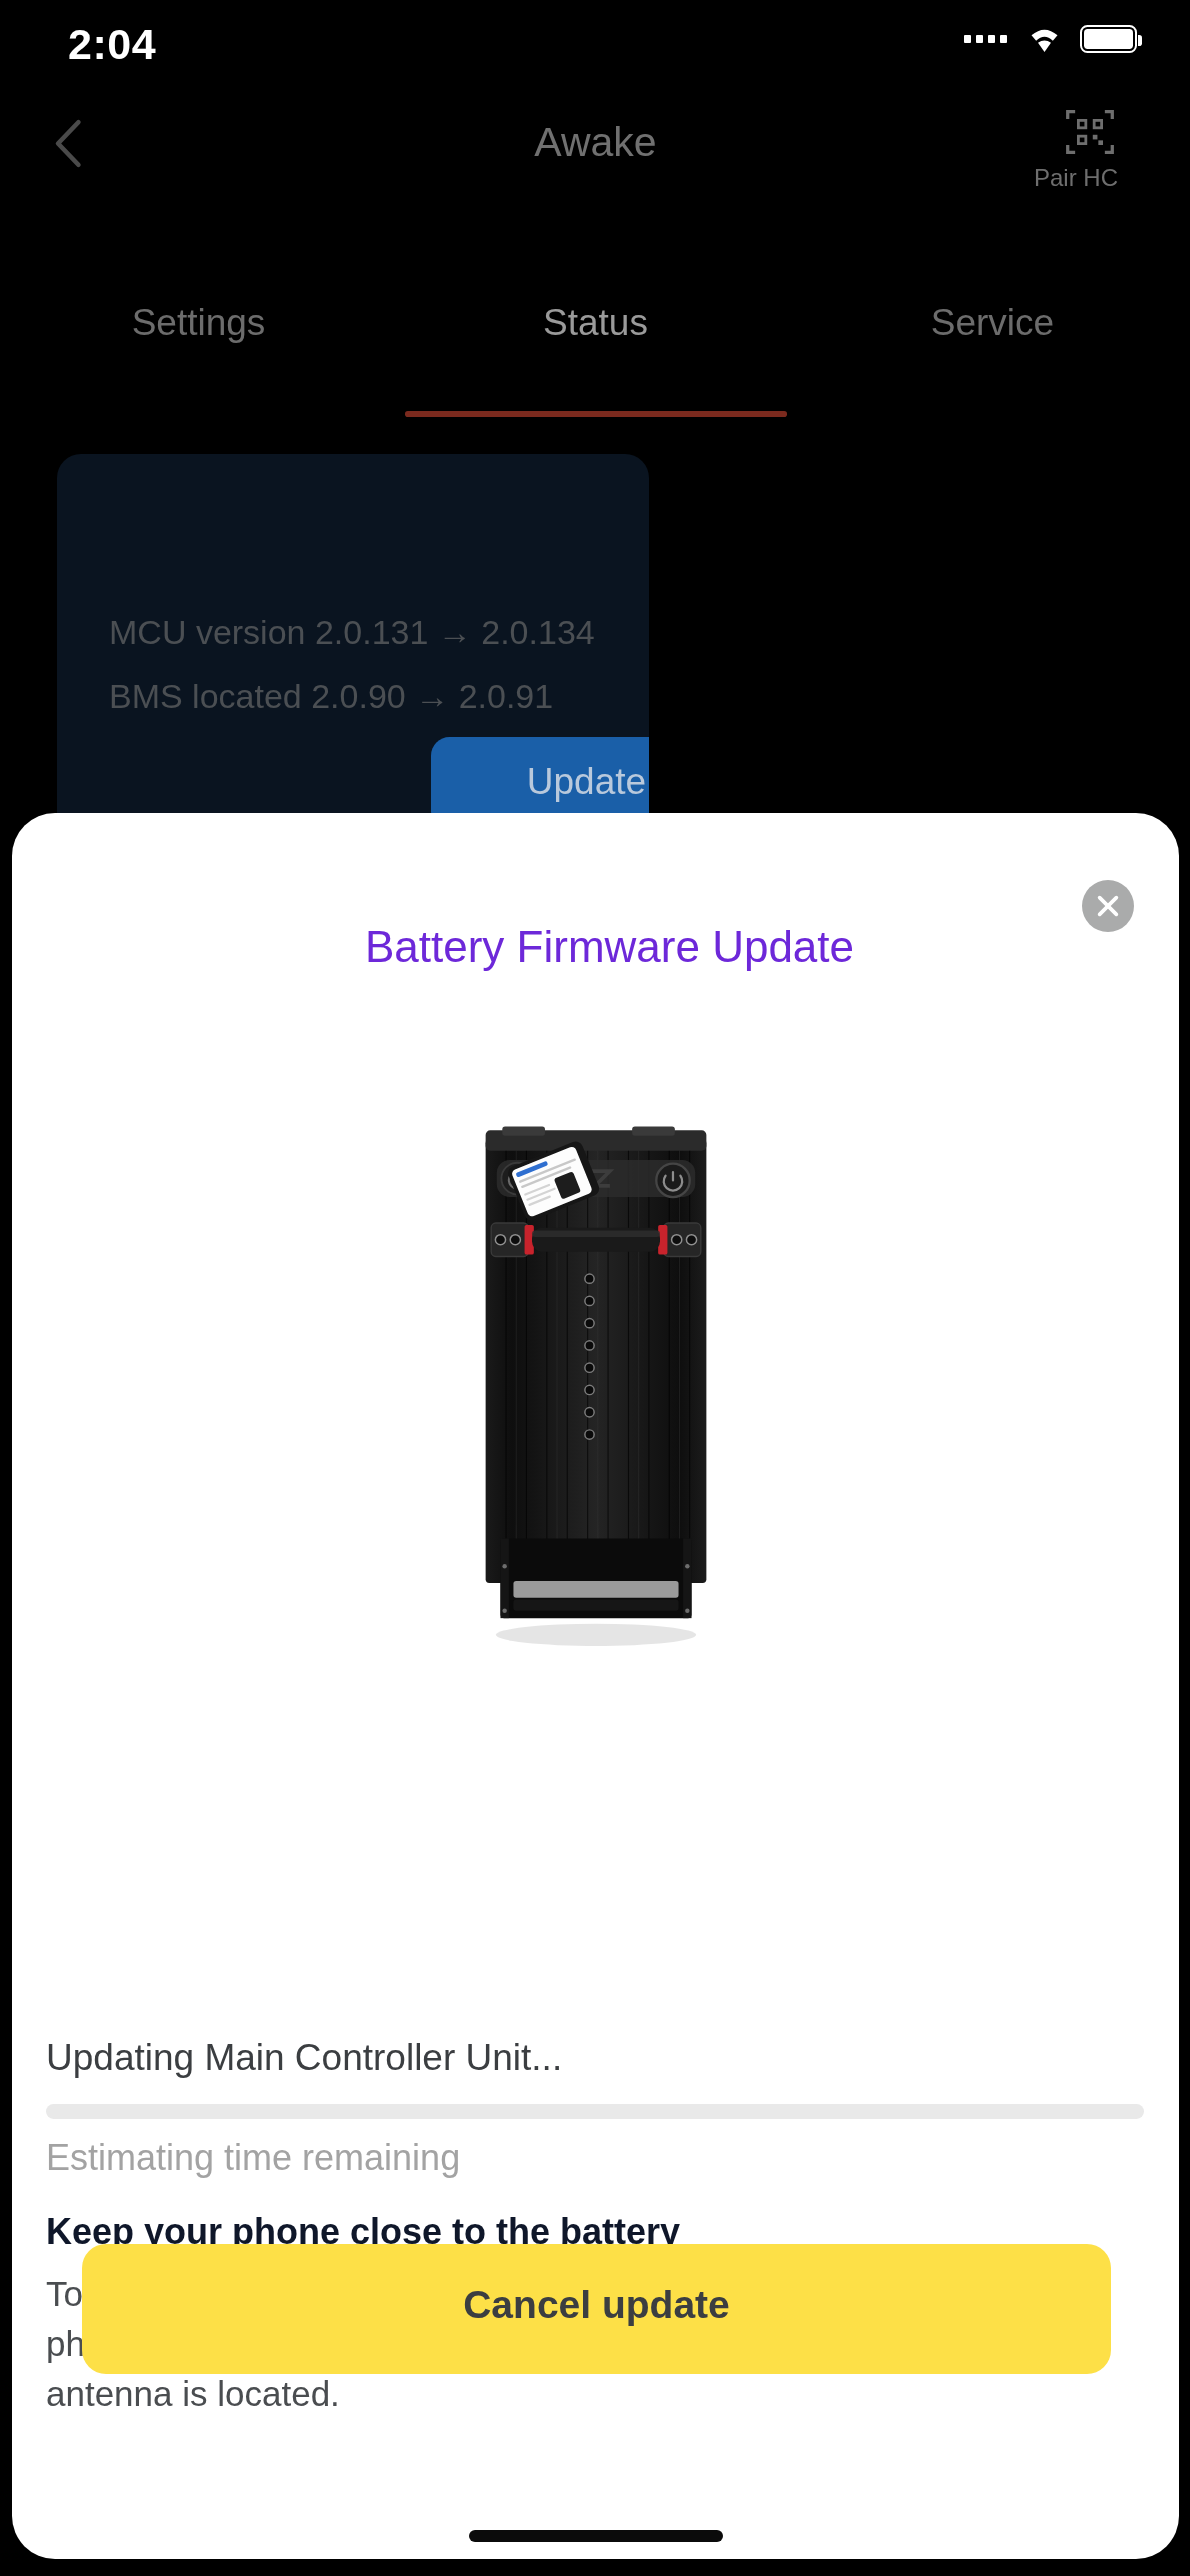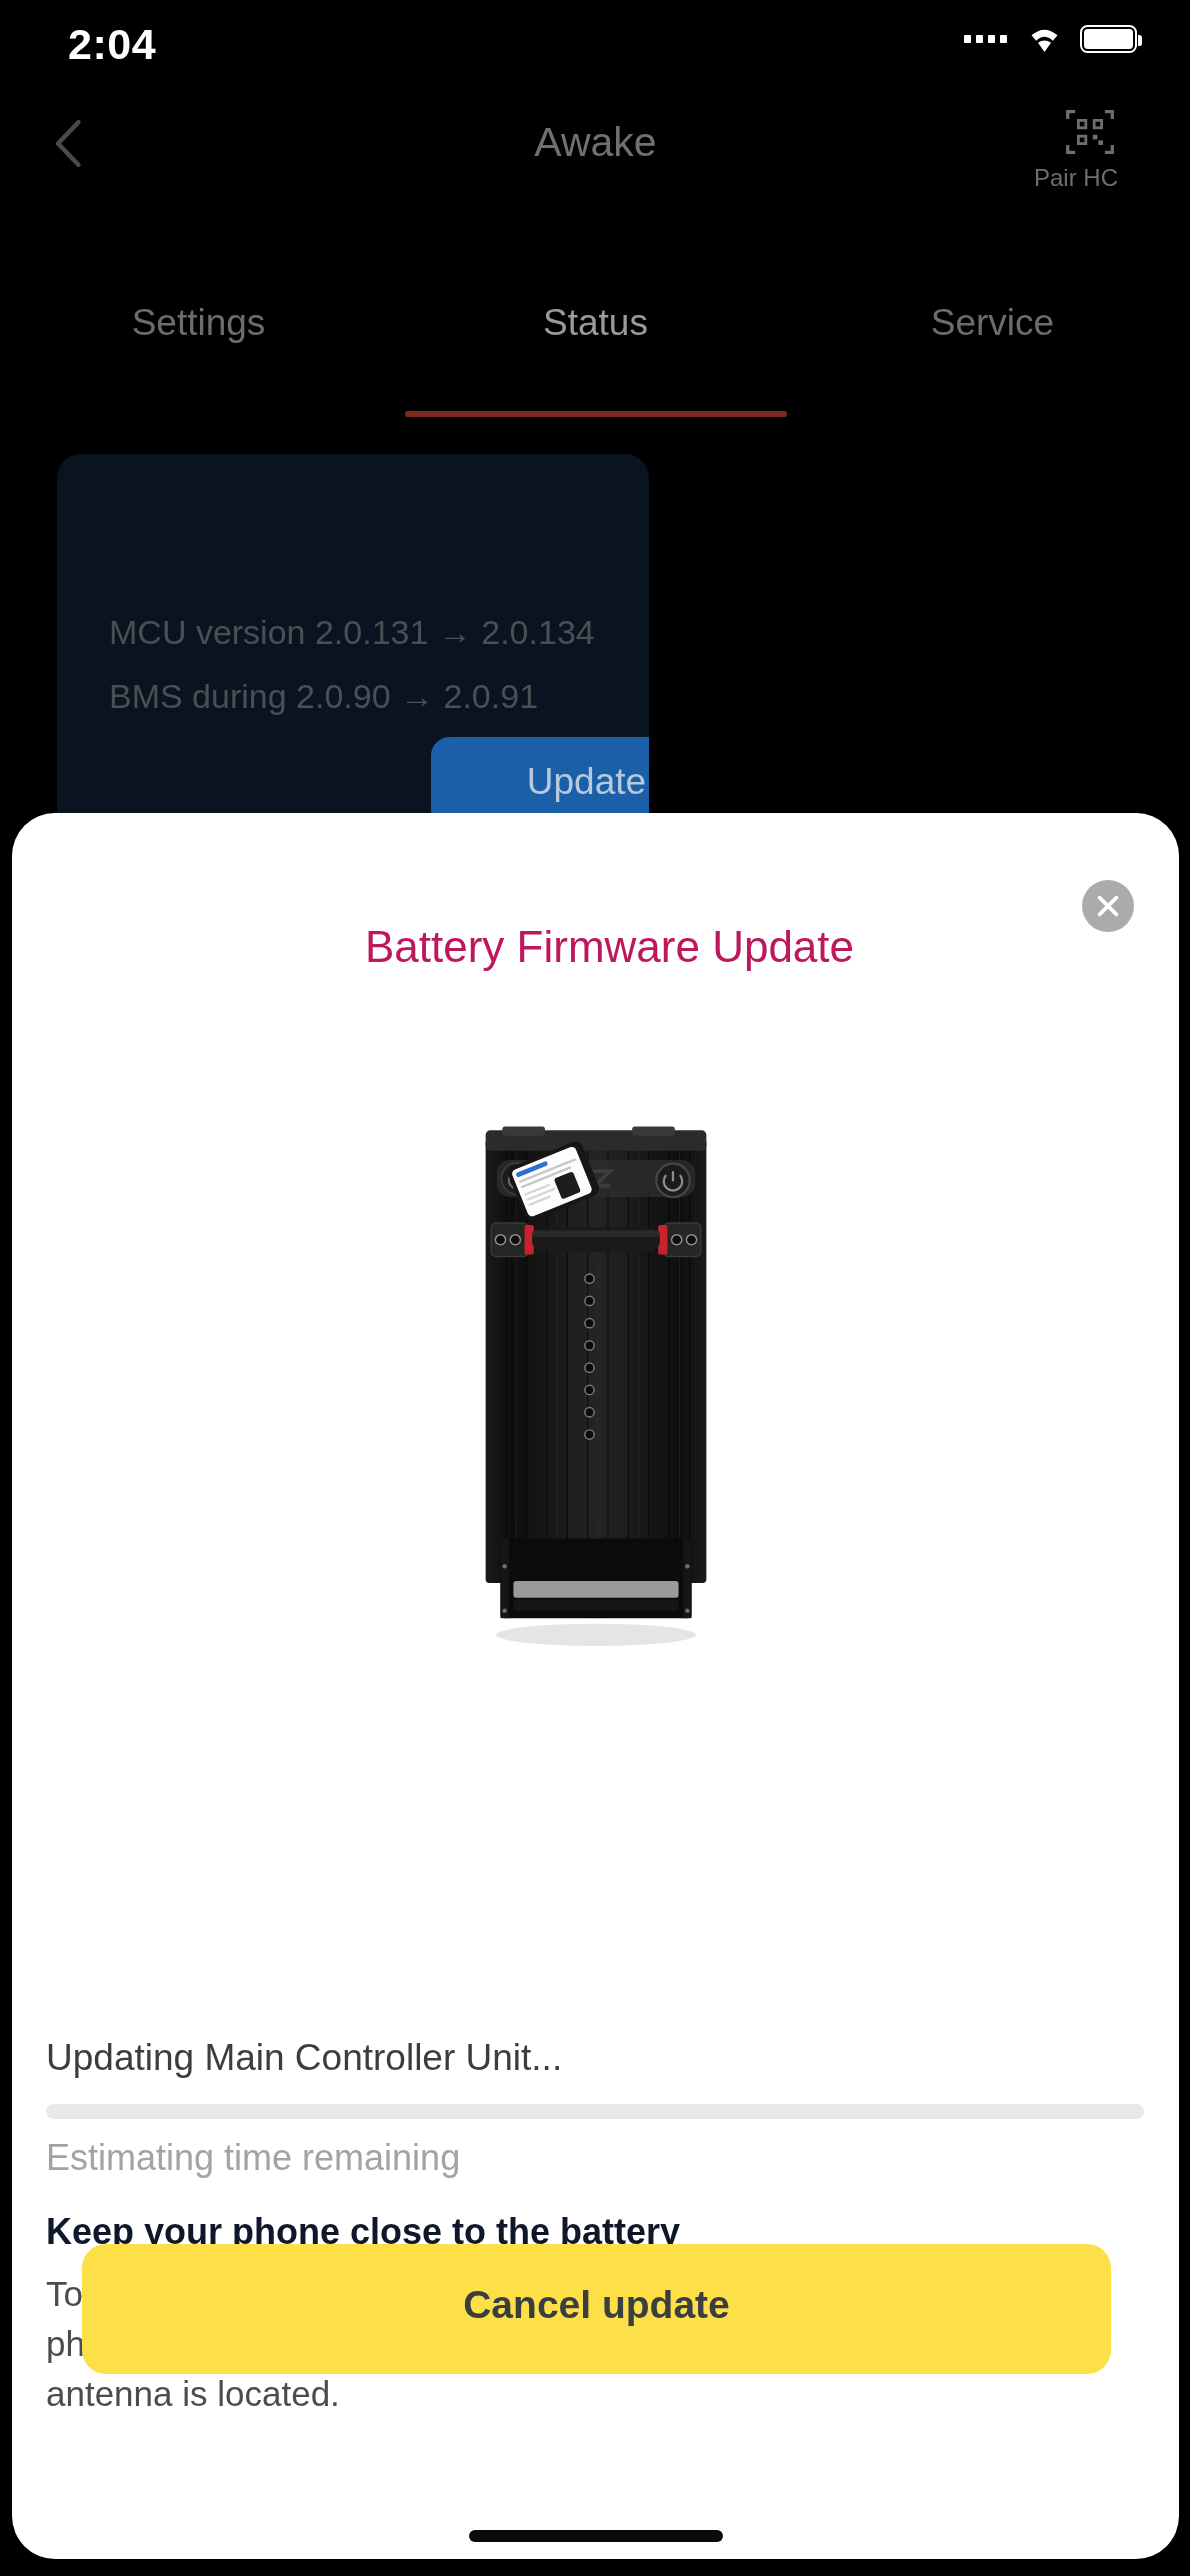--- a/index.html
+++ b/index.html
@@ -50,21 +50,21 @@
 
   
   .sheet { position:absolute; left:12px; top:813px; width:1167px; height:1746px;
            background:#fff; border-radius:43px; overflow:hidden; }
 
   .close-btn { position:absolute; right:45px; top:67px; width:52px; height:52px;
                border-radius:50%; background:#aaabab; }
   .close-btn svg { position:absolute; left:13px; top:13px; }
 
   .sheet-title { position:absolute; left:0; right:0; top:109px; text-align:center;
-                 font-size:44px; color:#be185d; font-weight:400;padding-left:28px; }
+                 font-size:44px; color:#6d28d9; font-weight:400;padding-left:28px; }
 
   
   .batt-wrap { position:absolute; left:0; right:0; top:306px; height:529px; }
   .batt-img { position:absolute; left:50%; transform:translateX(-50%); top:0; width:243px; height:529px; }
 
   
   .prog-label { position:absolute; left:34px; top:1224px; font-size:37px; color:#3b3e41; }
   .prog-track { position:absolute; left:34px; top:1291px; width:1098px; height:15px;
                 background:#e9e9e9; border-radius:7.4px; }
   .prog-fill  { height:100%; width:0%; background:#1a5fa8; border-radius:7.4px; }
@@ -151,21 +151,21 @@
     <div class="tab active">
       <span>Status</span>
     </div>
     <div class="tab">
       <span>Service</span>
     </div>
   </div>
 
   <div class="update-card">
     <div class="uc-line1">MCU version 2.0.131 → 2.0.134</div>
-    <div class="uc-line2">BMS during 2.0.90 → 2.0.91</div>
+    <div class="uc-line2">BMS located 2.0.90 → 2.0.91</div>
     <div class="uc-btn">
       <span>Update now</span>
     </div>
   </div>
 
   <div class="sheet">
 
     <div class="close-btn">
       <svg width="26" height="26" viewBox="0 0 28 28">
         <g stroke="#fff" stroke-width="4" stroke-linecap="round">

